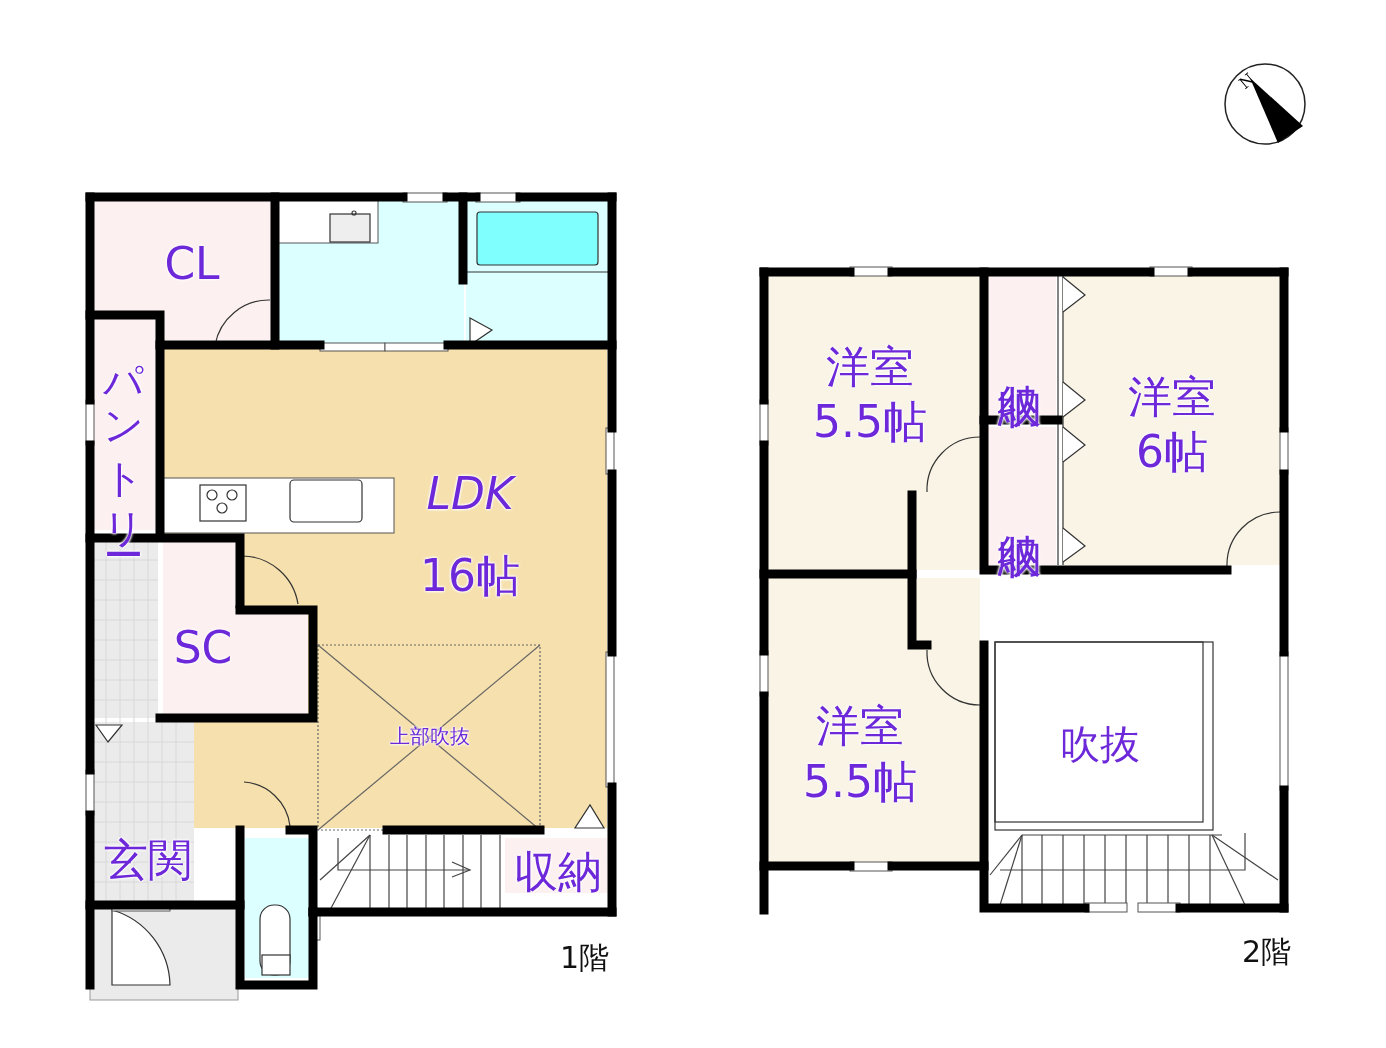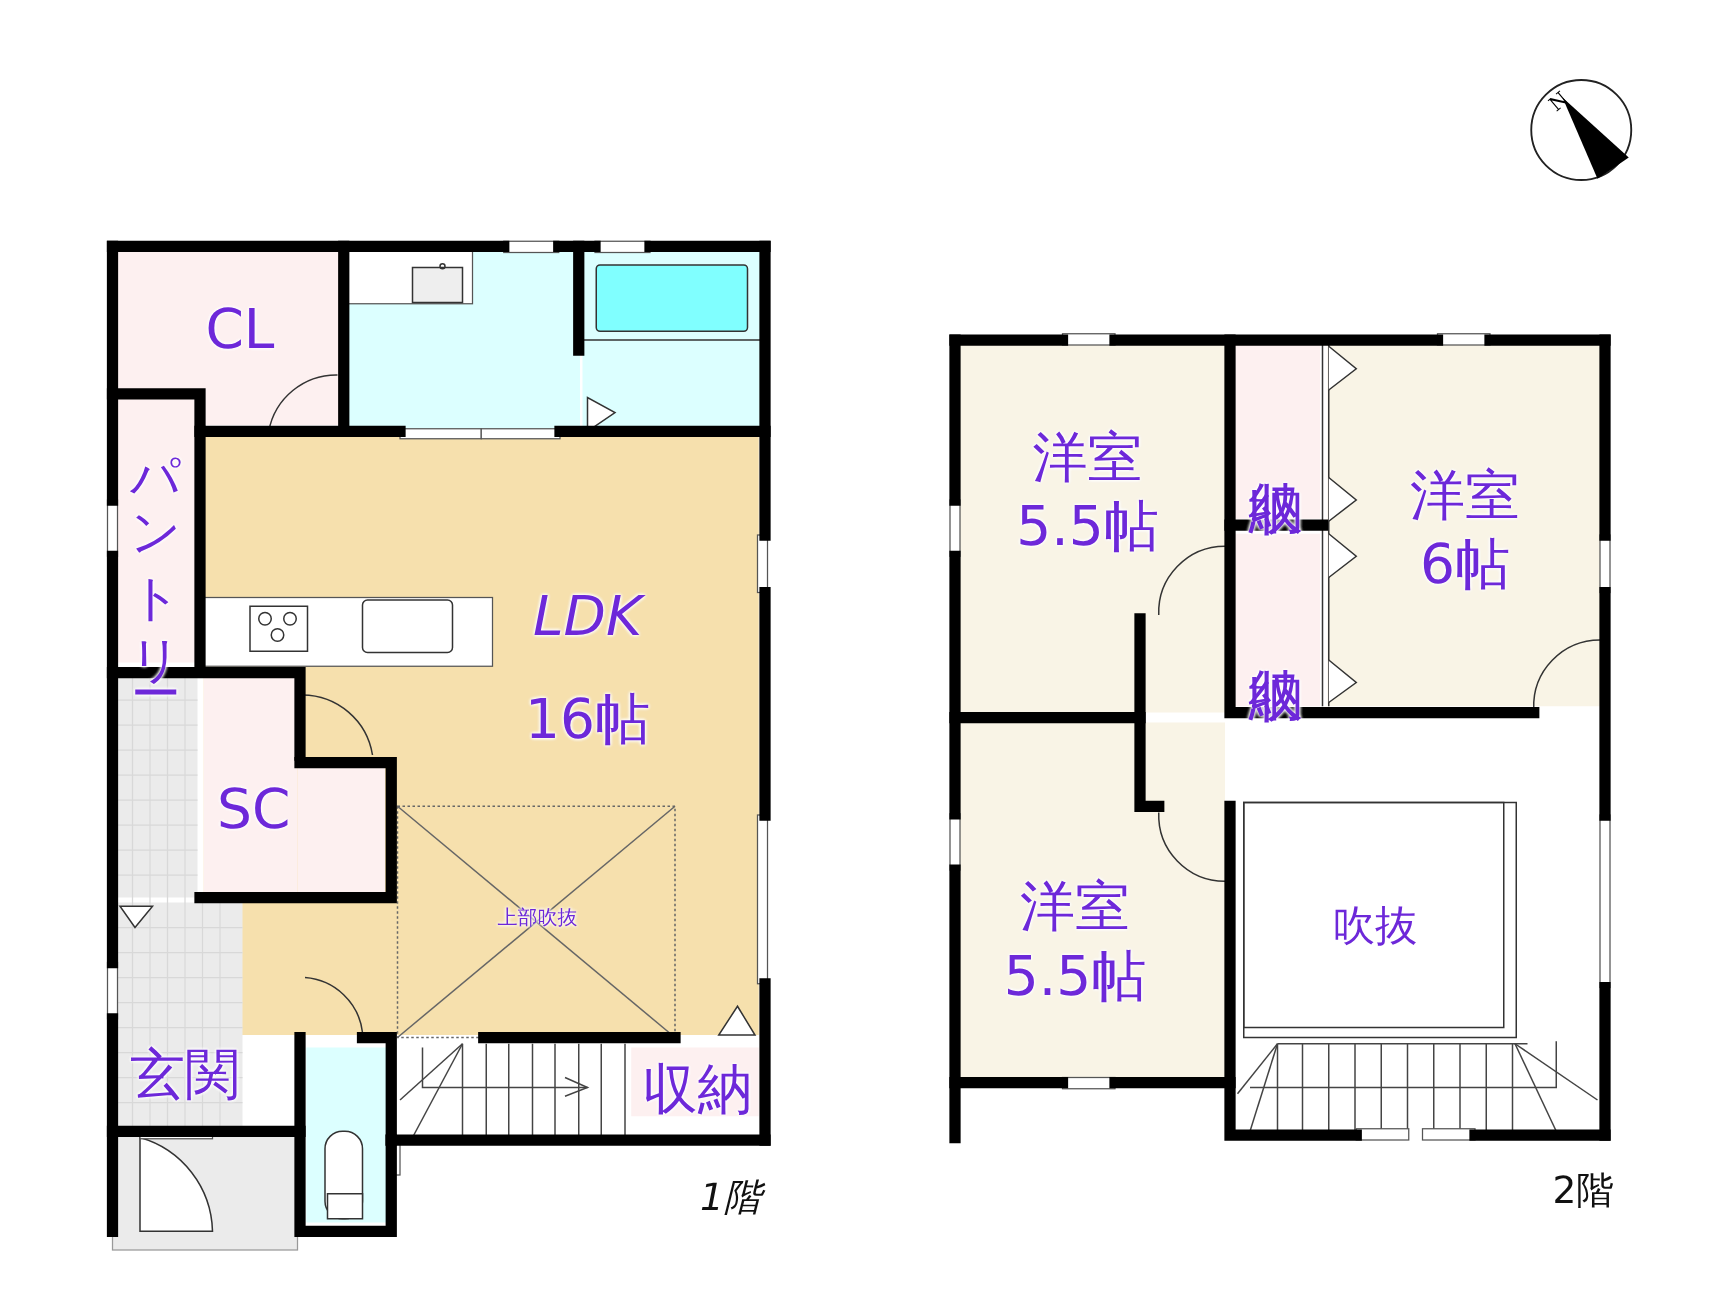--- a/index.html
+++ b/index.html
@@ -1,21 +1,21 @@
 <!DOCTYPE html>
 <html><head>
 <meta charset="utf-8">
 <style>
   html,body{margin:0;padding:0;background:#ffffff;}
   body{width:1386px;height:1048px;position:relative;overflow:hidden;font-family:"DejaVu Sans","Liberation Sans",sans-serif;}
   svg{position:absolute;left:0;top:0;}
   .lbl{position:absolute;color:#6d28d9;text-align:center;line-height:1.0;white-space:nowrap;}
   .big{font-size:44px;}
   .mid{font-size:40px;}
-  .sm{font-size:16px;}
+  .sm{font-size:20px;}
   .floor{font-size:30px;position:absolute;color:#111;}
   .vert{writing-mode:vertical-rl;}
   .halo{text-shadow:0 0 3px #fff,0 0 3px #fff,0 0 3px #fff;}
 </style>
 </head>
 <body>
 
 <svg width="1386" height="1048" viewBox="0 0 1386 1048">
 
   <g>
@@ -216,24 +216,24 @@
 </svg>
 
 <div class="lbl big halo" style="left:152px;top:242px;width:80px;">CL</div>
 <div class="lbl mid vert halo" style="left:104px;top:336px;height:180px;letter-spacing:4px;">パントリー</div>
 <div class="lbl big halo" style="left:400px;top:472px;width:140px;font-style:italic;">LDK</div>
 <div class="lbl big halo" style="left:400px;top:554px;width:140px;">16帖</div>
 <div class="lbl big halo" style="left:158px;top:626px;width:90px;">SC</div>
 <div class="lbl sm halo" style="left:360px;top:726px;width:140px;">上部吹抜</div>
 <div class="lbl big halo" style="left:96px;top:838px;width:104px;">玄関</div>
 <div class="lbl big halo" style="left:502px;top:850px;width:112px;">収納</div>
-<div class="floor" style="left:560px;top:938px;font-style:italic;">1階</div>
+<div class="floor" style="left:560px;top:938px;">1階</div>
 
 <div class="lbl big halo" style="left:810px;top:345px;width:120px;">洋室</div>
 <div class="lbl big halo" style="left:810px;top:400px;width:120px;">5.5帖</div>
 <div class="lbl big vert halo" style="left:998px;top:300px;height:100px;">収納</div>
 <div class="lbl big vert halo" style="left:998px;top:450px;height:100px;">収納</div>
 <div class="lbl big halo" style="left:1112px;top:375px;width:120px;">洋室</div>
 <div class="lbl big halo" style="left:1112px;top:430px;width:120px;">6帖</div>
 <div class="lbl big halo" style="left:800px;top:704px;width:120px;">洋室</div>
 <div class="lbl big halo" style="left:800px;top:760px;width:120px;">5.5帖</div>
-<div class="lbl mid" style="left:1050px;top:724px;width:100px;font-size:34px;text-align:center;">吹抜</div>
+<div class="lbl mid" style="left:1050px;top:724px;width:100px;font-size:40px;text-align:center;">吹抜</div>
 <div class="floor" style="left:1242px;top:932px;">2階</div>
 
 </body></html>

